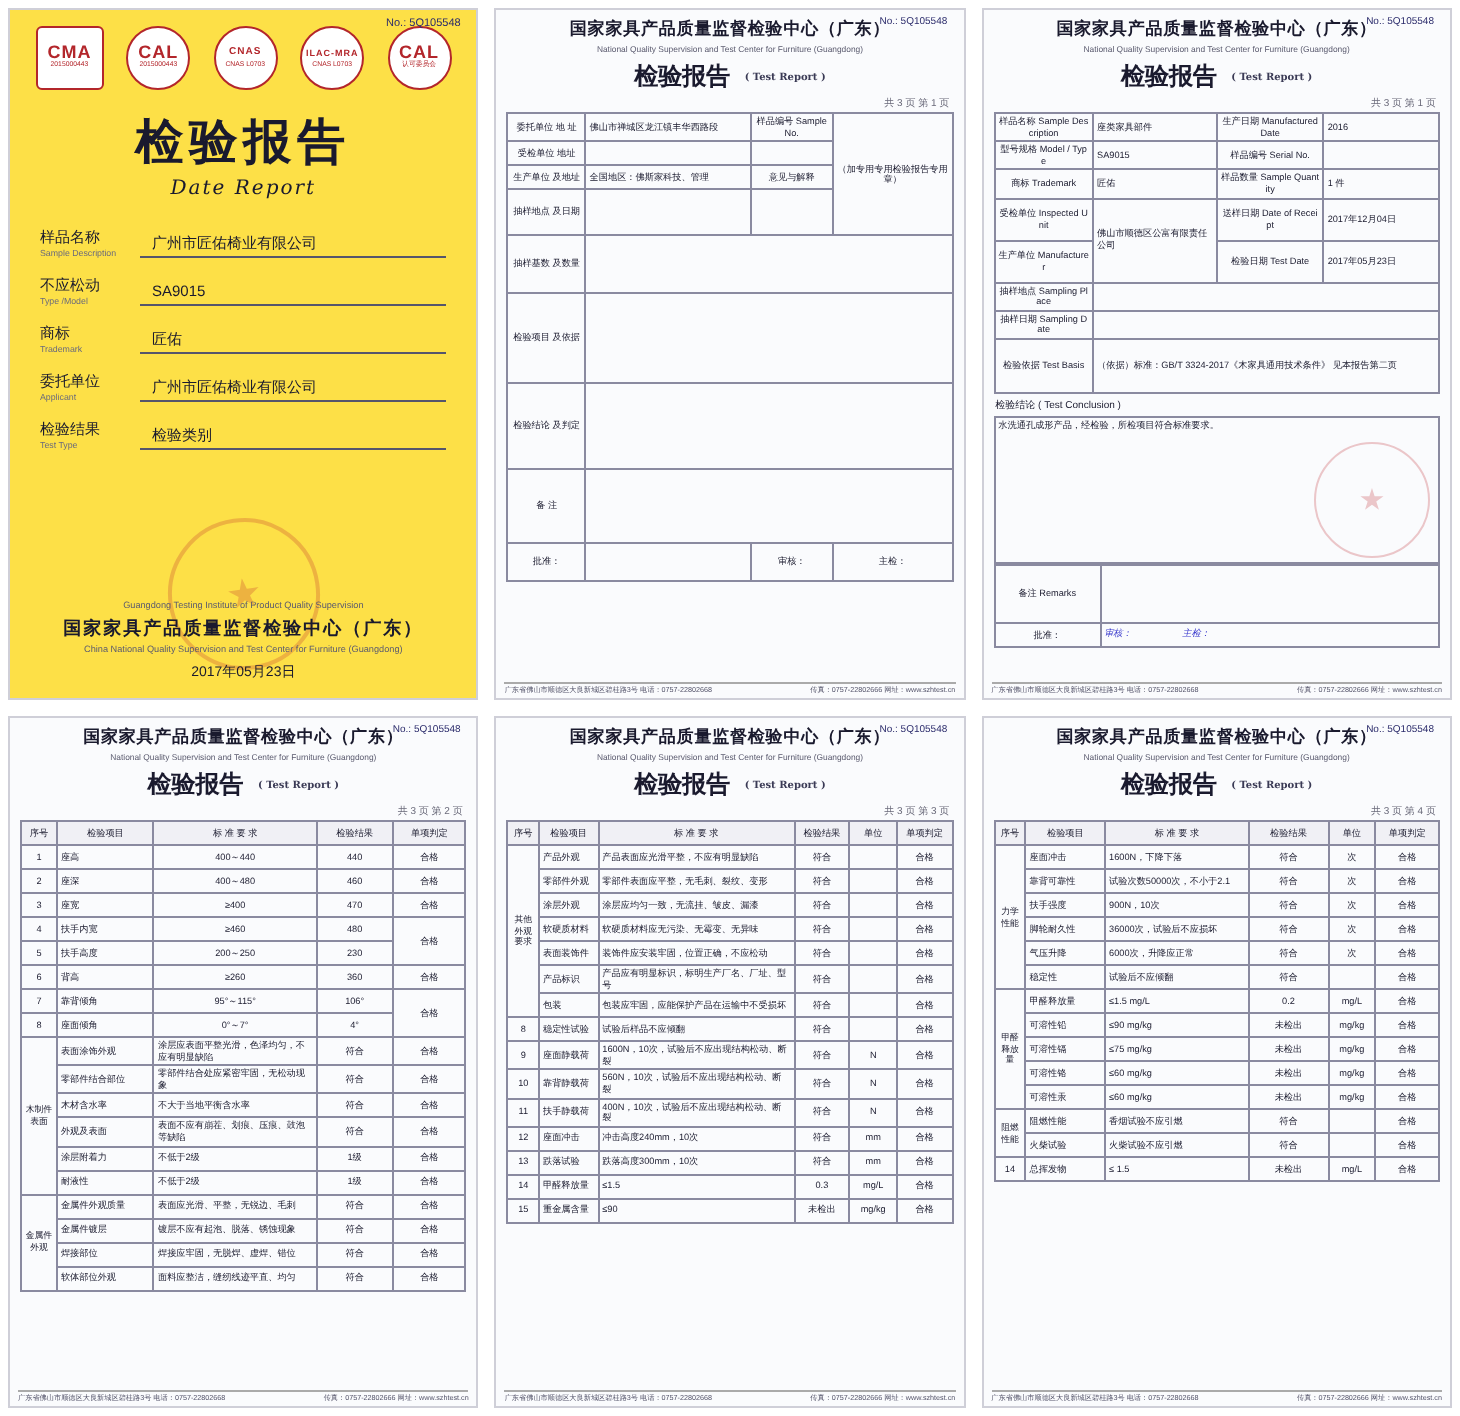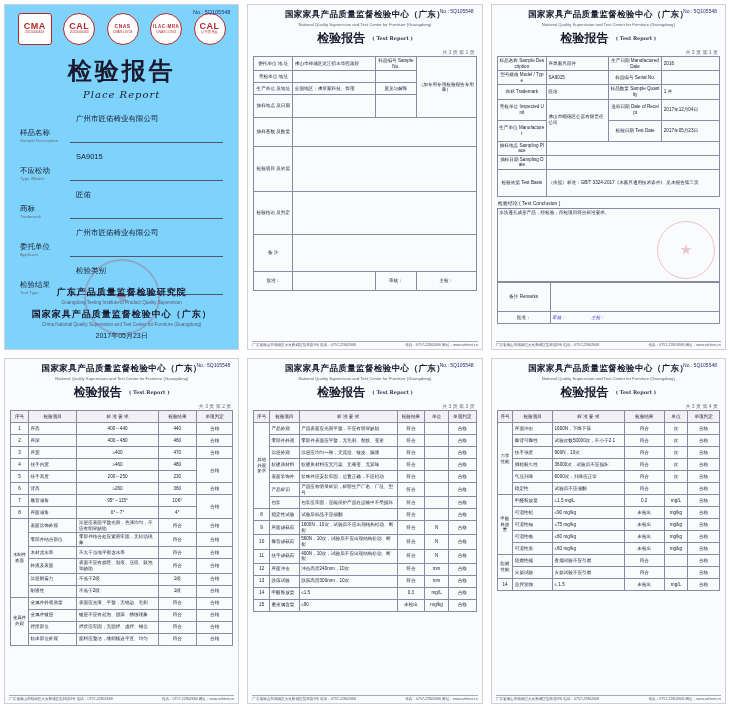--- a/index.html
+++ b/index.html
@@ -25,21 +25,21 @@
   }
   .page{
     box-sizing:border-box;
     width:100%;height:100%;
     border:1px solid #cfcfd8;
     background:#fbfbfd;
     position:relative;
     overflow:hidden;
     padding:4px 5px;
   }
-  .page.cover{background:#7dd3fc;}
+  .page.cover{background:#fde047;}
   .page.blue{background:#fafbfd;}
 
   
   .t5{font-size:5px;line-height:6px;}
   .gray{color:#6b6b7b;}
   .rt{text-align:right;}
 
   
   .marks{
     display:flex;justify-content:space-around;align-items:center;
@@ -80,21 +80,21 @@
   .cfield{
     display:flex;align-items:flex-end;margin-bottom:9px;
   }
   .cfield .lbl{
     width:50px;flex:0 0 50px;
   }
   .cfield .lbl .cn{font-size:7.5px;display:block;}
   .cfield .lbl .en{font-size:4.4px;color:#6b6b7b;display:block;}
   .cfield .val{
     flex:1;border-bottom:1px solid #55556b;
-    font-size:7.5px;padding-left:6px;padding-bottom:18px;
+    font-size:7.5px;padding-left:6px;padding-bottom:1px;
     min-height:10px;
   }
   .cover-foot{
     position:absolute;left:0;right:0;bottom:8px;text-align:center;
   }
   .cover-foot .l1{font-size:9px;font-weight:bold;letter-spacing:1px;}
   .cover-foot .l2{font-size:4.6px;color:#5a5a6e;margin-top:1px;}
   .cover-foot .l3{font-size:9px;font-weight:bold;letter-spacing:1px;margin-top:3px;}
   .cover-foot .l4{font-size:4.6px;color:#5a5a6e;margin-top:1px;}
   .cover-foot .l5{font-size:7px;margin-top:4px;}
@@ -182,21 +182,21 @@
           <span class="tiny">CNAS L0703</span>
         </div>
         <div class="mark">
           <span class="big">CAL</span>
           <span class="tiny">认可委员会</span>
         </div>
       </div>
 
       <div class="cover-title">
         <div class="cn">检验报告</div>
-        <div class="en">Place Report</div>
+        <div class="en">Date Report</div>
       </div>
 
       <div class="cover-fields">
         <div class="cfield">
           <div class="lbl">
             <span class="cn">样品名称</span>
             <span class="en">Sample Description</span>
           </div>
           <div class="val">广州市匠佑椅业有限公司</div>
         </div>
@@ -226,21 +226,20 @@
             <span class="cn">检验结果</span>
             <span class="en">Test Type</span>
           </div>
           <div class="val">检验类别</div>
         </div>
       </div>
 
       <div class="stamp"></div>
 
       <div class="cover-foot">
-        <div class="l1">广东产品质量监督检验研究院</div>
         <div class="l2">Guangdong Testing Institute of Product Quality Supervision</div>
         <div class="l3">国家家具产品质量监督检验中心（广东）</div>
         <div class="l4">China National Quality Supervision and Test Center for Furniture (Guangdong)</div>
         <div class="l5">2017年05月23日</div>
       </div>
     </div>
   </div>
 
   <div class="cell">
     <div class="page blue">

